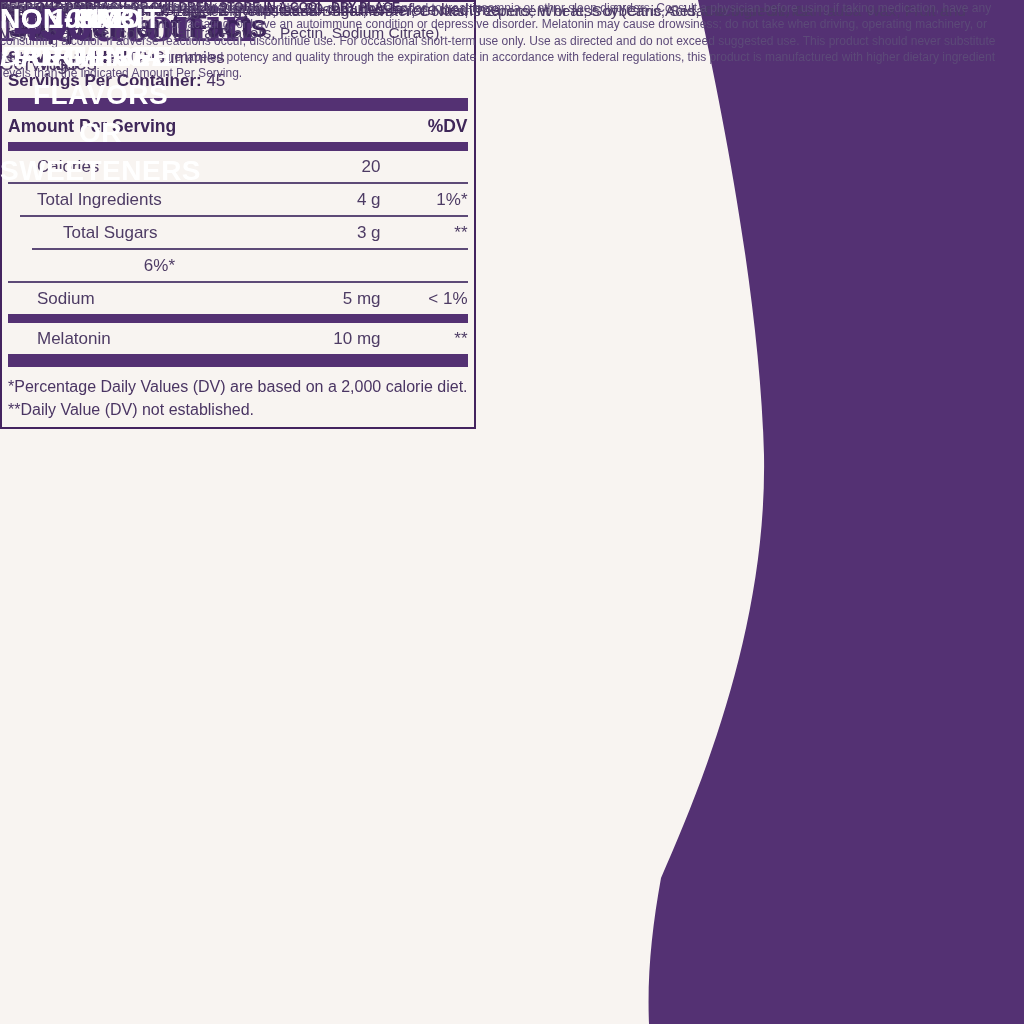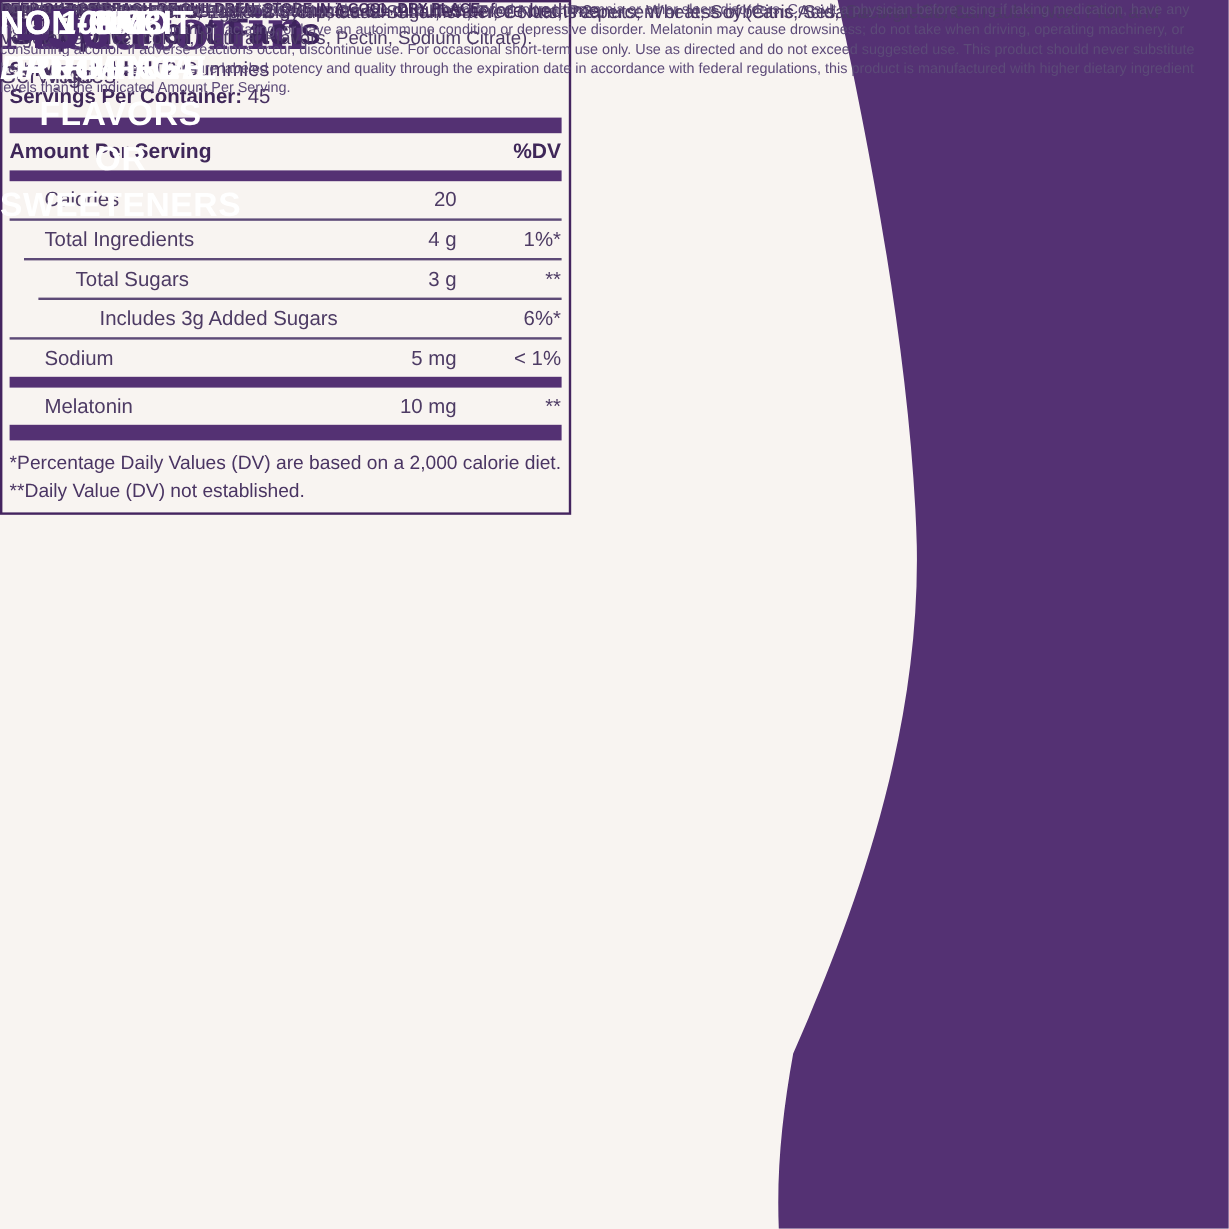--- a/index.html
+++ b/index.html
@@ -135,21 +135,20 @@
   <div class="sep ind1"></div>
 
   <div class="nrow sub1">
     <span class="cell-name">Total Sugars</span>
     <span class="cell-amount">3 g</span>
     <span class="cell-dv">**</span>
   </div>
   <div class="sep ind2"></div>
 
   <div class="nrow sub2">
-    <span class="cell-name">Includes 3g Added Sugars</span>
     <span class="cell-amount"></span>
     <span class="cell-dv">6%*</span>
   </div>
   <div class="sep"></div>
 
   <div class="nrow">
     <span class="cell-name">Sodium</span>
     <span class="cell-amount">5 mg</span>
     <span class="cell-dv">&lt; 1%</span>
   </div>

